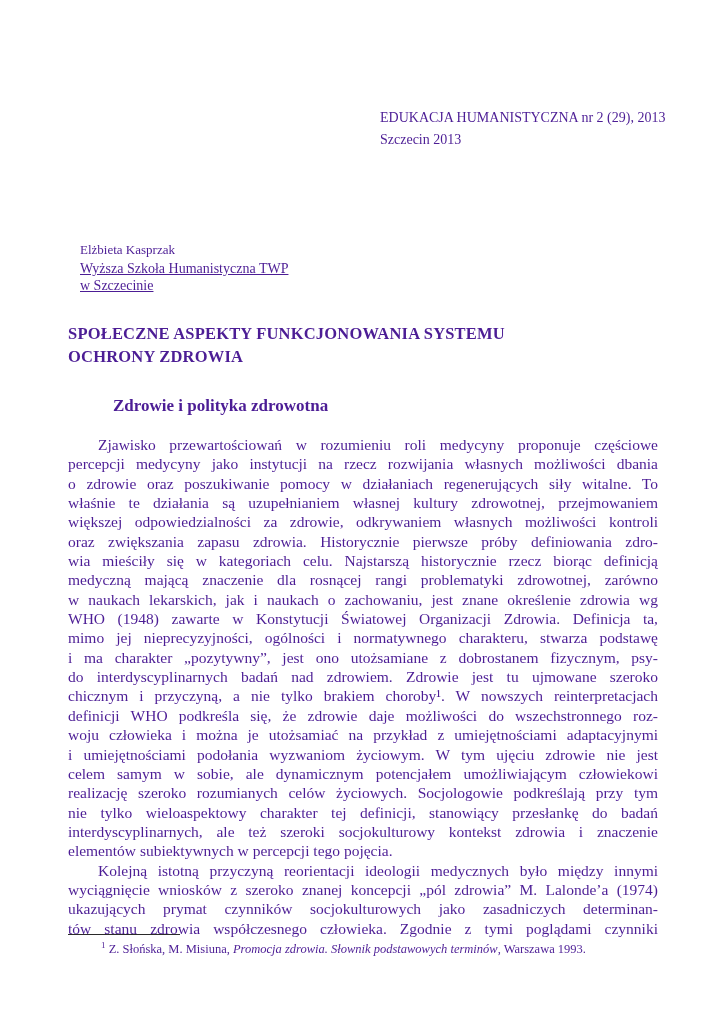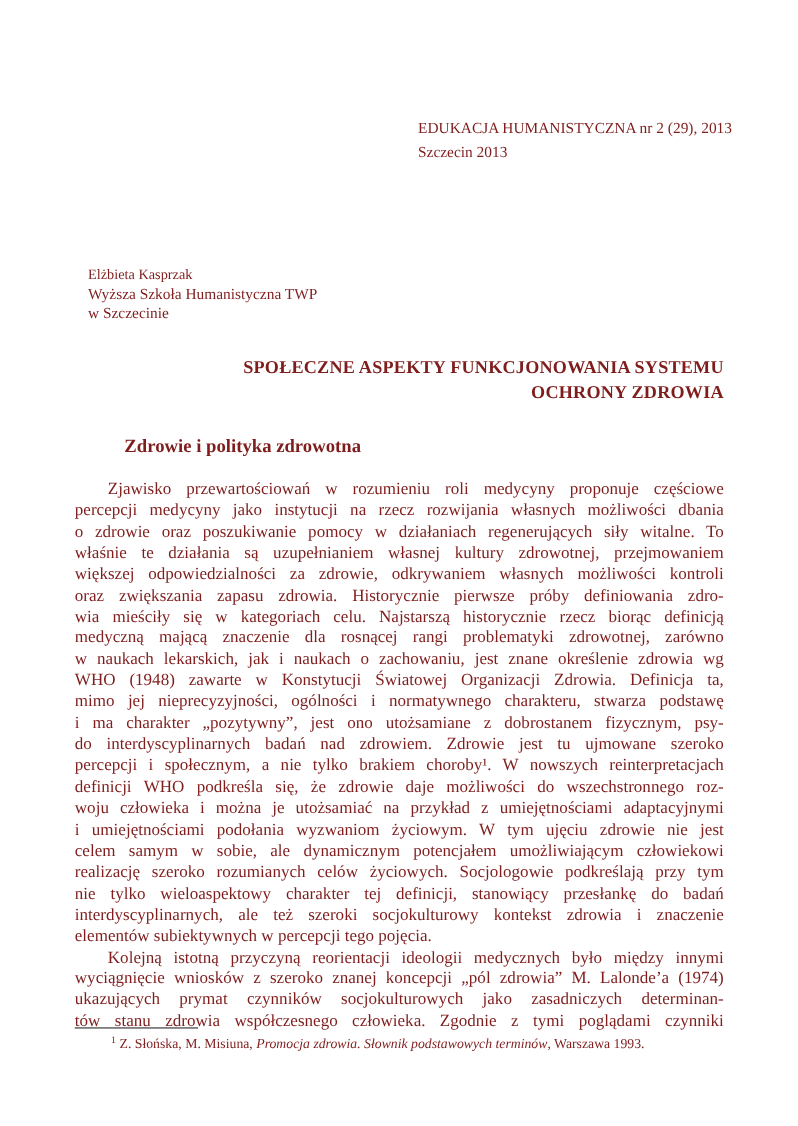--- a/index.html
+++ b/index.html
@@ -2,39 +2,39 @@
 <html lang="pl"><head>
 <meta charset="utf-8">
 <style>
   * { margin: 0; padding: 0; box-sizing: border-box; }
   html, body { background: #ffffff; }
   .page {
     position: relative;
     width: 725px;
     height: 1024px;
     background: #ffffff;
-    color: #7f1d1d;
+    color: #4c1d95;
     font-family: "Liberation Serif", serif;
     overflow: hidden;
   }
   .abs { position: absolute; }
 
   .journal-header {
     left: 380px; top: 107px;
     font-size: 14px;
     line-height: 22px;
   }
 
   .author-block { left: 80px; top: 239px; }
   .author-name  { font-size: 13px; line-height: 22px; }
-  .author-affil { font-size: 14px; line-height: 16.5px; }
+  .author-affil { font-size: 14px; line-height: 16.5px; text-decoration: underline; }
 
   .title-block {
     left: 68px; top: 322px; width: 590px;
-    text-align: right;
+    text-align: left;
     font-weight: bold;
     font-size: 16.5px;
     line-height: 23px;
     letter-spacing: 0.2px;
   }
 
   .section-heading {
     left: 113px; top: 396px;
     font-weight: bold;
     font-size: 17px;
@@ -97,21 +97,21 @@
       <div class="line">właśnie te działania są uzupełnianiem własnej kultury zdrowotnej, przejmowaniem</div>
       <div class="line">większej odpowiedzialności za zdrowie, odkrywaniem własnych możliwości kontroli</div>
       <div class="line">oraz zwiększania zapasu zdrowia. Historycznie pierwsze próby definiowania zdro-</div>
       <div class="line">wia mieściły się w kategoriach celu. Najstarszą historycznie rzecz biorąc definicją</div>
       <div class="line">medyczną mającą znaczenie dla rosnącej rangi problematyki zdrowotnej, zarówno</div>
       <div class="line">w naukach lekarskich, jak i naukach o zachowaniu, jest znane określenie zdrowia wg</div>
       <div class="line">WHO (1948) zawarte w Konstytucji Światowej Organizacji Zdrowia. Definicja ta,</div>
       <div class="line">mimo jej nieprecyzyjności, ogólności i normatywnego charakteru, stwarza podstawę</div>
       <div class="line">i ma charakter „pozytywny”, jest ono utożsamiane z dobrostanem fizycznym, psy-</div>
       <div class="line">do interdyscyplinarnych badań nad zdrowiem. Zdrowie jest tu ujmowane szeroko</div>
-      <div class="line">percepcji i społecznym, a nie tylko brakiem choroby¹. W nowszych reinterpretacjach</div>
+      <div class="line">chicznym i przyczyną, a nie tylko brakiem choroby¹. W nowszych reinterpretacjach</div>
       <div class="line">definicji WHO podkreśla się, że zdrowie daje możliwości do wszechstronnego roz-</div>
       <div class="line">woju człowieka i można je utożsamiać na przykład z umiejętnościami adaptacyjnymi</div>
       <div class="line">i umiejętnościami podołania wyzwaniom życiowym. W tym ujęciu zdrowie nie jest</div>
       <div class="line">celem samym w sobie, ale dynamicznym potencjałem umożliwiającym człowiekowi</div>
       <div class="line">realizację szeroko rozumianych celów życiowych. Socjologowie podkreślają przy tym</div>
       <div class="line">nie tylko wieloaspektowy charakter tej definicji, stanowiący przesłankę do badań</div>
       <div class="line">interdyscyplinarnych, ale też szeroki socjokulturowy kontekst zdrowia i znaczenie</div>
       <div class="line para-end">elementów subiektywnych w percepcji tego pojęcia.</div>
     </div>
     <div>

